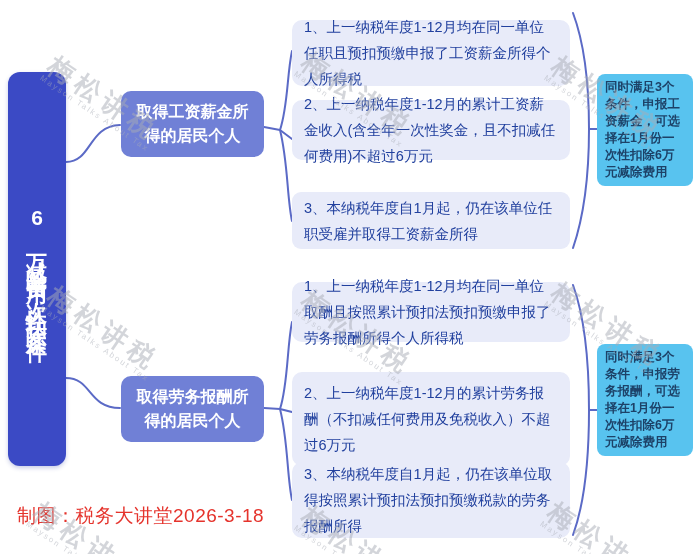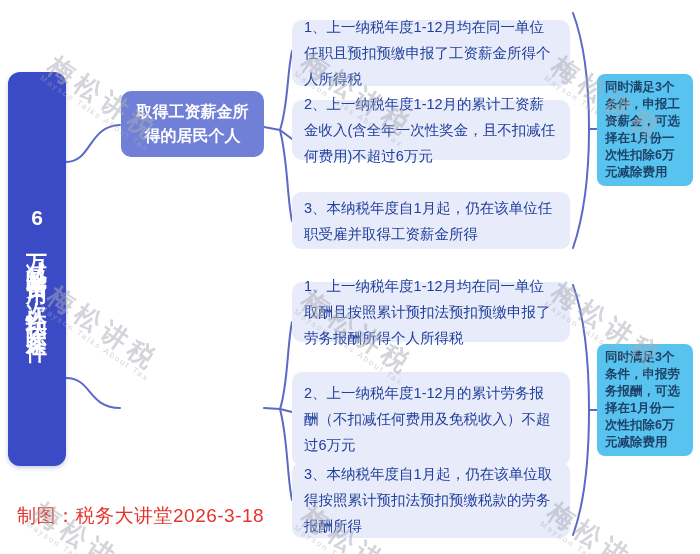--- a/index.html
+++ b/index.html
@@ -108,20 +108,23 @@
   <div class="node cond c2">
     <span>2、上一纳税年度1-12月的累计工资薪金收入(含全年一次性奖金，且不扣减任何费用)不超过6万元</span>
   </div>
   <div class="node cond c3">
     <span>3、本纳税年度自1月起，仍在该单位任职受雇并取得工资薪金所得</span>
   </div>
   <div class="node summary sum-a">
     <span>同时满足3个条件，申报工资薪金，可选择在1月份一次性扣除6万元减除费用</span>
   </div>
 
+  <div class="node branch branch-b">
+    <span>取得劳务报酬所得的居民个人</span>
+  </div>
   <div class="node cond c4">
     <span>1、上一纳税年度1-12月均在同一单位取酬且按照累计预扣法预扣预缴申报了劳务报酬所得个人所得税</span>
   </div>
   <div class="node cond c5">
     <span>2、上一纳税年度1-12月的累计劳务报酬（不扣减任何费用及免税收入）不超过6万元</span>
   </div>
   <div class="node cond c6">
     <span>3、本纳税年度自1月起，仍在该单位取得按照累计预扣法预扣预缴税款的劳务报酬所得</span>
   </div>
   <div class="node summary sum-b">

